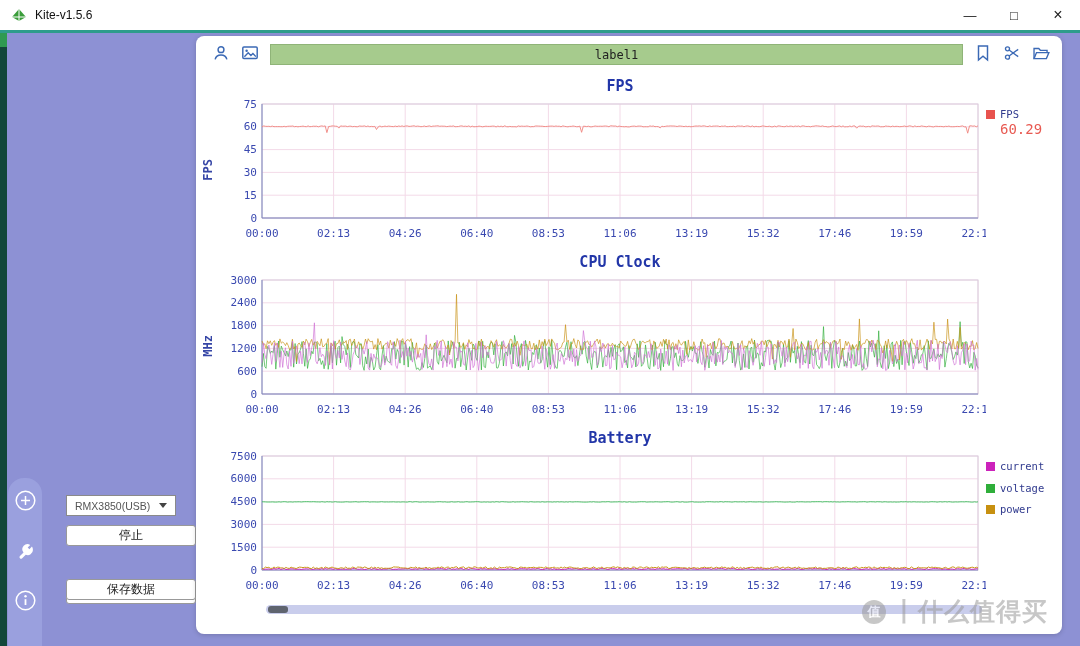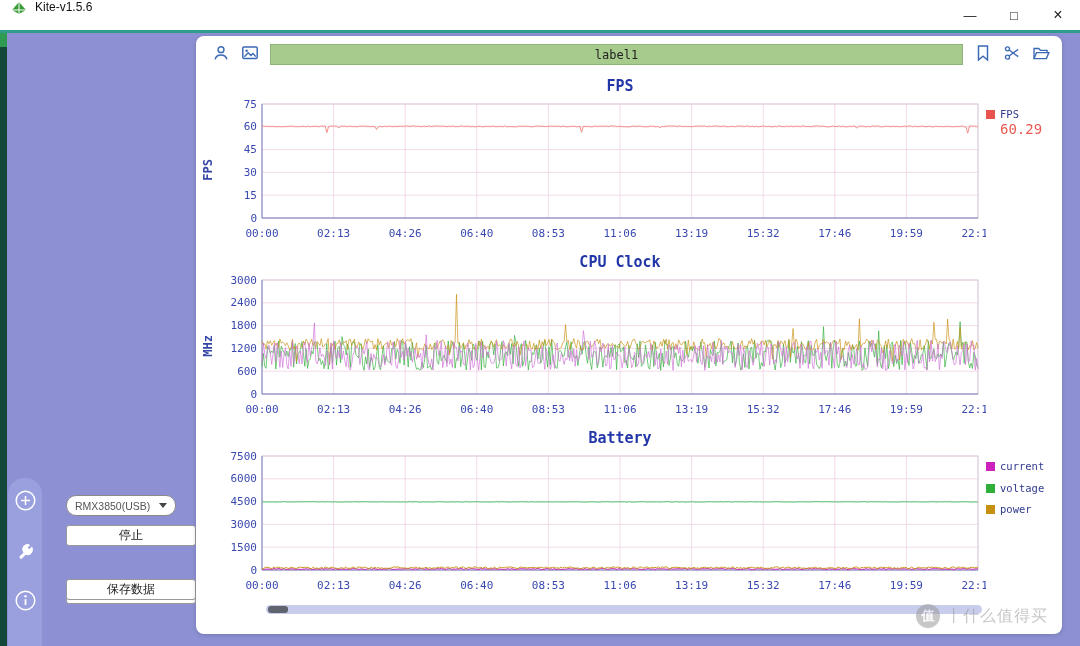--- a/index.html
+++ b/index.html
@@ -1,38 +1,38 @@
 <!DOCTYPE html>
 <html><head>
 <meta charset="utf-8">
 <style>
   *{box-sizing:border-box;margin:0;padding:0;}
   html,body{width:1080px;height:646px;overflow:hidden;}
   body{font-family:"Liberation Sans","DejaVu Sans",sans-serif;background:#8d91d4;}
 
-  .titlebar{height:30px;background:#ffffff;display:flex;align-items:flex-start;padding-left:10px;position:relative;}
+  .titlebar{height:30px;background:#ffffff;display:flex;align-items:center;padding-left:10px;position:relative;}
   .app-icon{width:18px;height:16px;margin-right:7px;display:inline-flex;}
   .title-text{font-size:12px;color:#111;}
   .win-controls{position:absolute;right:0;top:0;height:30px;display:flex;}
   .win-btn{width:44px;height:30px;display:flex;align-items:center;justify-content:center;font-size:13px;color:#222;}
   .win-btn.close{font-size:16px;}
 
   .topline{height:3px;background:#2e9c8b;}
 
   .main{position:relative;height:613px;}
 
   .left-strip{position:absolute;left:0;top:0;width:7px;height:613px;background:#12473a;}
   .strip-top{width:7px;height:14px;background:#2f9a52;}
 
   .tool-panel{position:absolute;left:8px;top:445px;width:34px;height:168px;background:#9aa0de;
     border-radius:16px 16px 0 0;display:flex;flex-direction:column;align-items:center;padding-top:11px;gap:27px;}
   .circle-icon{width:23px;height:23px;display:flex;align-items:center;justify-content:center;}
 
   .side-select{position:absolute;left:66px;top:462px;width:110px;height:21px;background:#fff;border:1px solid #8a8a8a;
-    border-radius:10px;display:flex;align-items:center;padding:0 8px;font-size:10.5px;color:#555;}
+    border-radius:0;display:flex;align-items:center;padding:0 8px;font-size:10.5px;color:#555;}
   .chev{margin-left:auto;width:0;height:0;border-left:4px solid transparent;border-right:4px solid transparent;border-top:5px solid #444;}
   .side-btn{position:absolute;left:66px;width:130px;height:21px;background:#fff;border:1px solid #999;border-radius:3px;
     font-size:12px;color:#222;display:flex;align-items:center;justify-content:center;}
   #btn-stop{top:492px}#btn-resume{top:550px}#btn-save{top:546px}
 
   .card{position:absolute;left:196px;top:3px;width:866px;height:598px;background:#fff;border-radius:8px;
     box-shadow:0 1px 5px rgba(0,0,0,.18);padding-top:6px;}
 
   .toolbar{display:flex;gap:11px;padding:2px 12px 2px 16px;height:26px;}
   .tb-icon{width:18px;height:18px;display:inline-flex;flex:0 0 auto;}
@@ -51,21 +51,21 @@
   .legend-swatch{width:9px;height:9px;margin-top:2px;flex:0 0 auto;}
   .legend-label{font-family:"DejaVu Sans Mono",monospace;font-size:10.5px;color:#303a8e;line-height:1.2;}
   .legend-value{font-family:"DejaVu Sans Mono",monospace;font-size:14px;color:#e85a52;}
 
   .scrollbar{margin:9px 0 0 70px;width:716px;height:9px;background:#c9cdec;border-radius:5px;position:relative;}
   .scroll-thumb{position:absolute;left:2px;top:1px;width:20px;height:7px;background:#5f646f;border-radius:3px;}
 
   .watermark{position:absolute;right:14px;bottom:6px;display:flex;align-items:center;gap:6px;opacity:.55;}
   .wm-circle{width:24px;height:24px;border-radius:50%;background:#9a9a9a;color:#fff;display:flex;align-items:center;
     justify-content:center;font-size:13px;font-weight:bold;}
-  .wm-text{font-size:16px;font-weight:normal;color:#9a9a9a;letter-spacing:1px;}
+  .wm-text{font-size:25px;font-weight:bold;color:#9a9a9a;letter-spacing:1px;}
 </style>
 </head>
 <body>
 
 <div>
 
   <div class="titlebar">
     <span class="app-icon">
       <svg width="18" height="16" viewBox="0 0 18 16">
         <polygon points="2,10 9,2 16,10 9,14" fill="#3a9d3a"></polygon>

